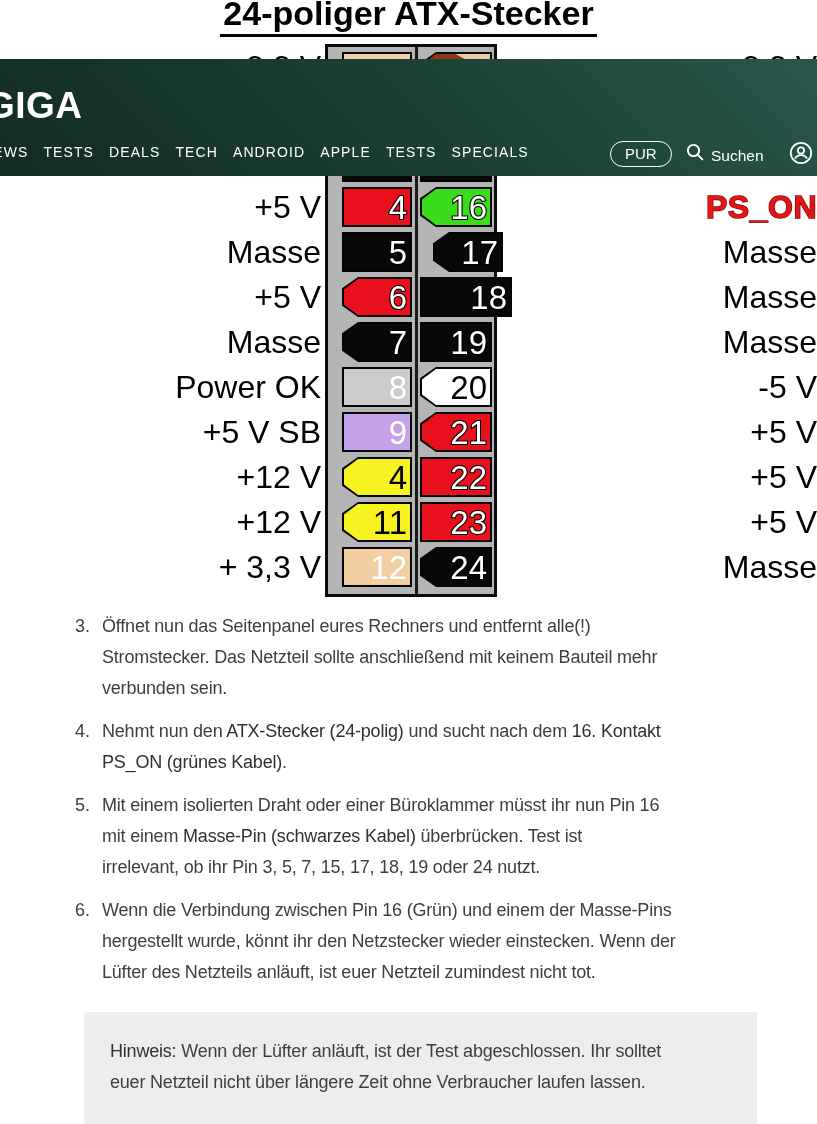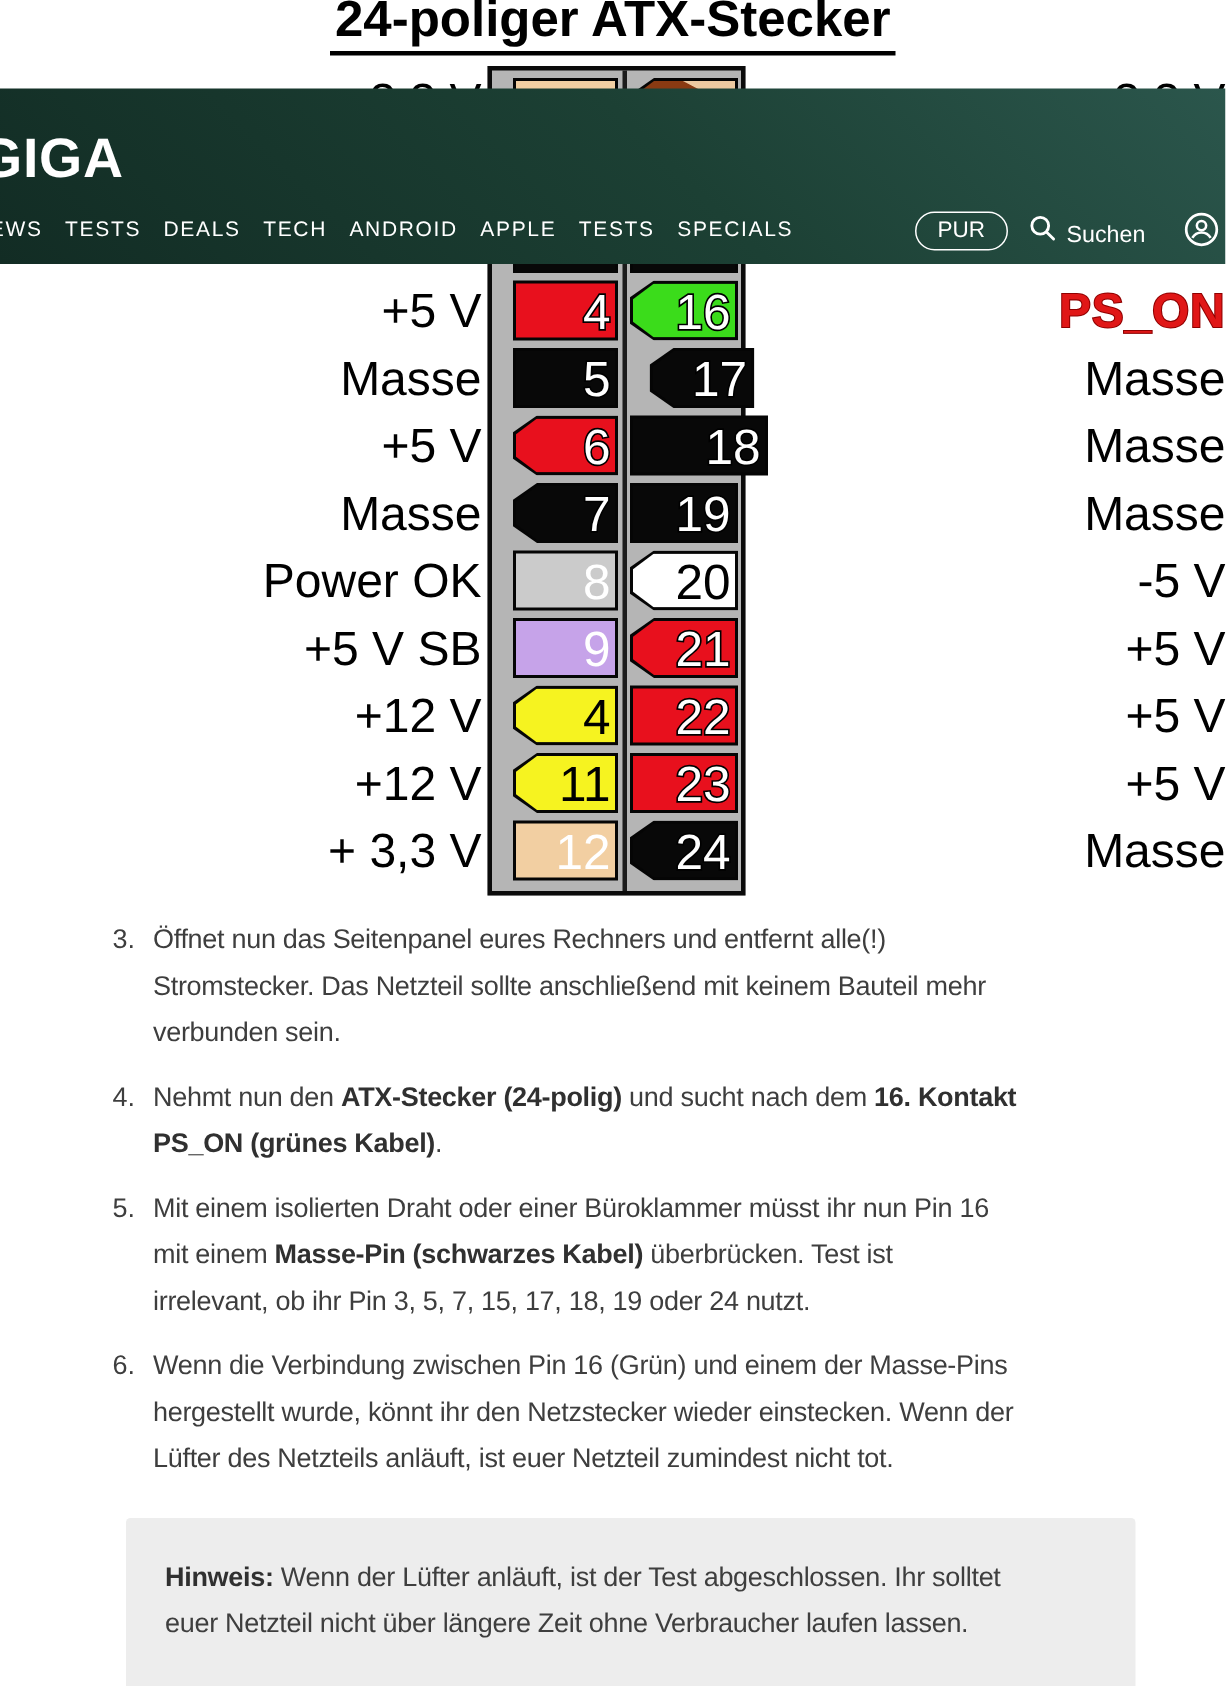--- a/index.html
+++ b/index.html
@@ -50,21 +50,21 @@
   .step { display:flex; margin-bottom:12px; }
   .step-num {
     width:90px; text-align:right; flex:0 0 90px;
     font-size:18px; line-height:31px; color:#3e3e3e;
   }
   .step-lines { margin-left:12px; }
   .bodyline {
     font-size:18px; line-height:31px; color:#3e3e3e; letter-spacing:-0.2px;
     white-space:nowrap;
   }
-  .bodyline b { font-weight:bold; color:#303030;margin-top:47px; }
+  .bodyline b { font-weight:normal; color:#303030;margin-top:47px; }
 
   
   .note-box {
     position:absolute; left:84px; top:1012px; width:673px; height:130px;
     background:#ededed; border-radius:3px; box-sizing:border-box; padding:24px 26px;
   }
 
   
   .site-header {
     position:absolute; left:0; top:59px; width:817px; height:117px; z-index:50;

